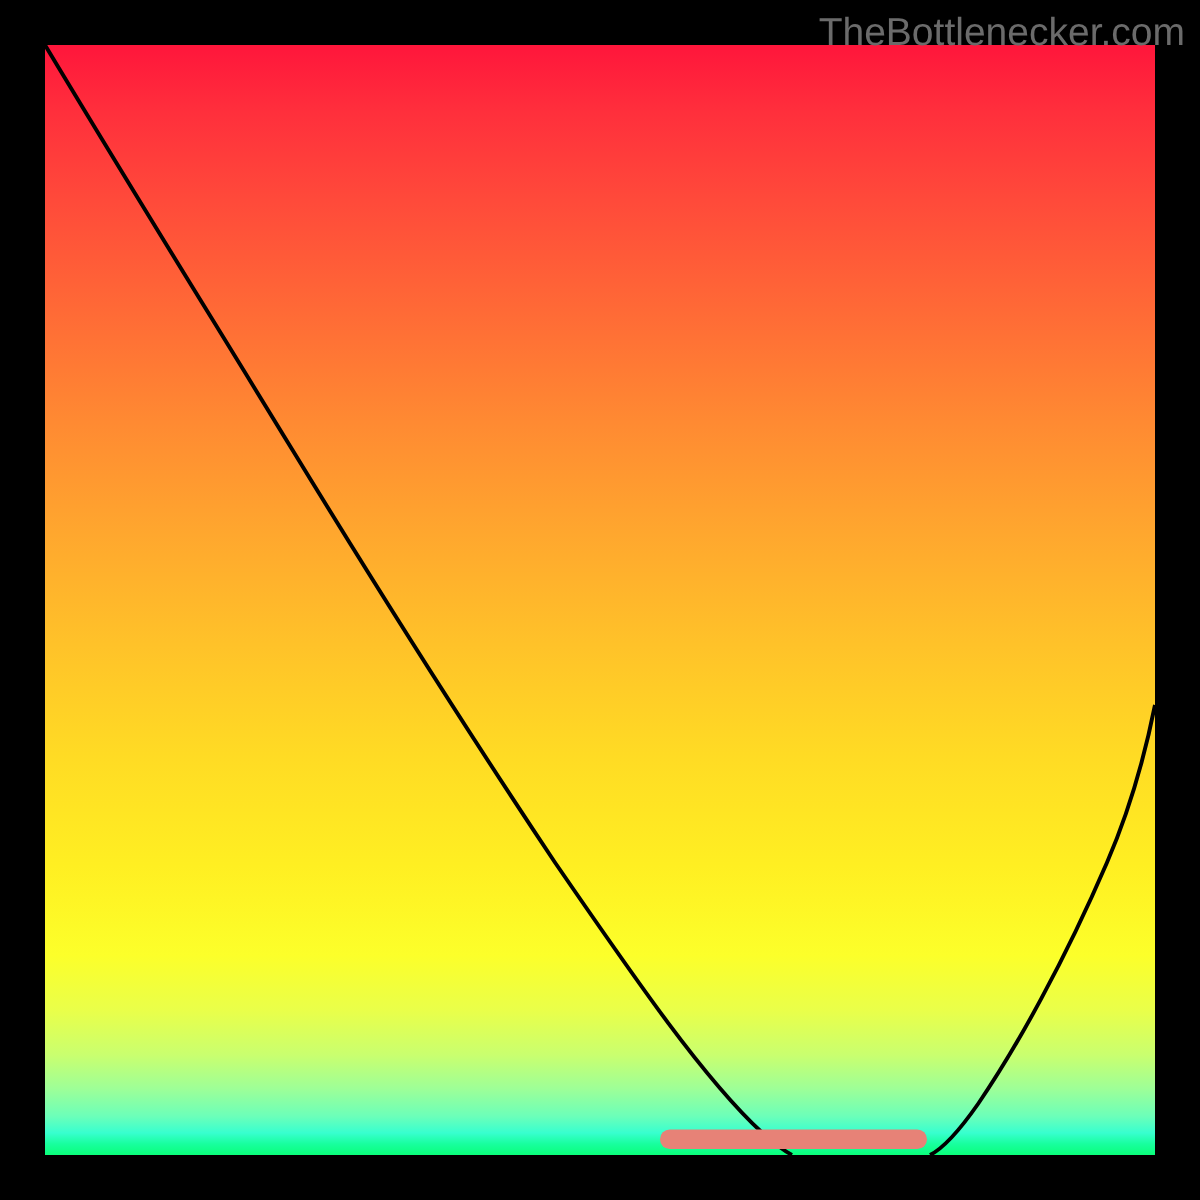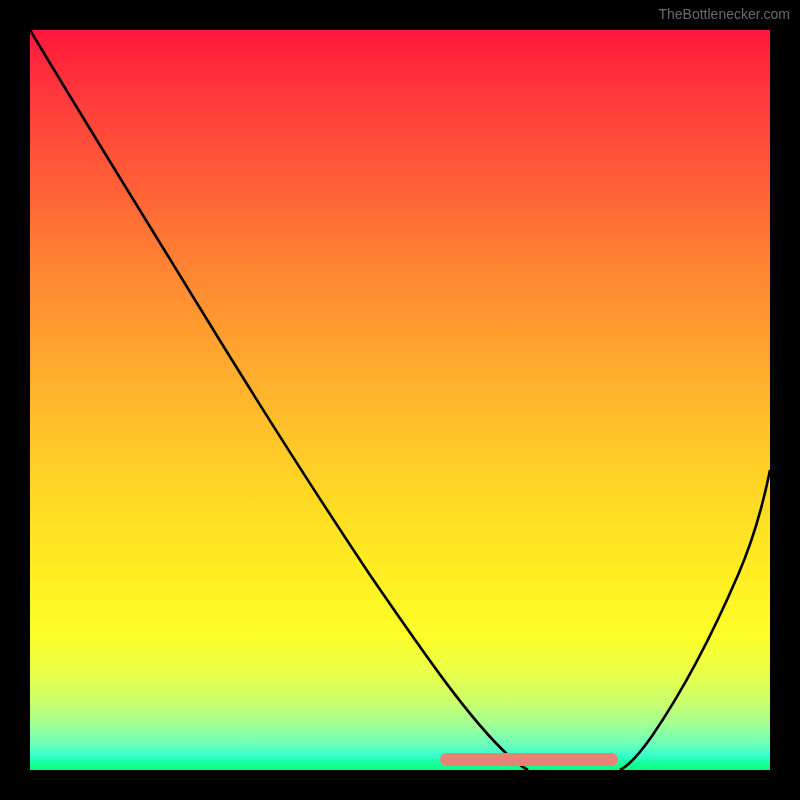--- a/index.html
+++ b/index.html
@@ -9,21 +9,21 @@
     background: #000;
     position: relative;
     font-family: Arial, Helvetica, sans-serif;
     overflow: hidden;
   }
   .attribution {
     position: absolute;
     top: 6px;
     right: 10px;
     color: #6b6b6b;
-    font-size: 14px;
+    font-size: 26px;
     font-weight: 400;
     z-index: 10;
   }
   .plot-area {
     position: absolute;
     left: 30px;
     top: 30px;
     width: 740px;
     height: 740px;
     background: linear-gradient(to bottom,

